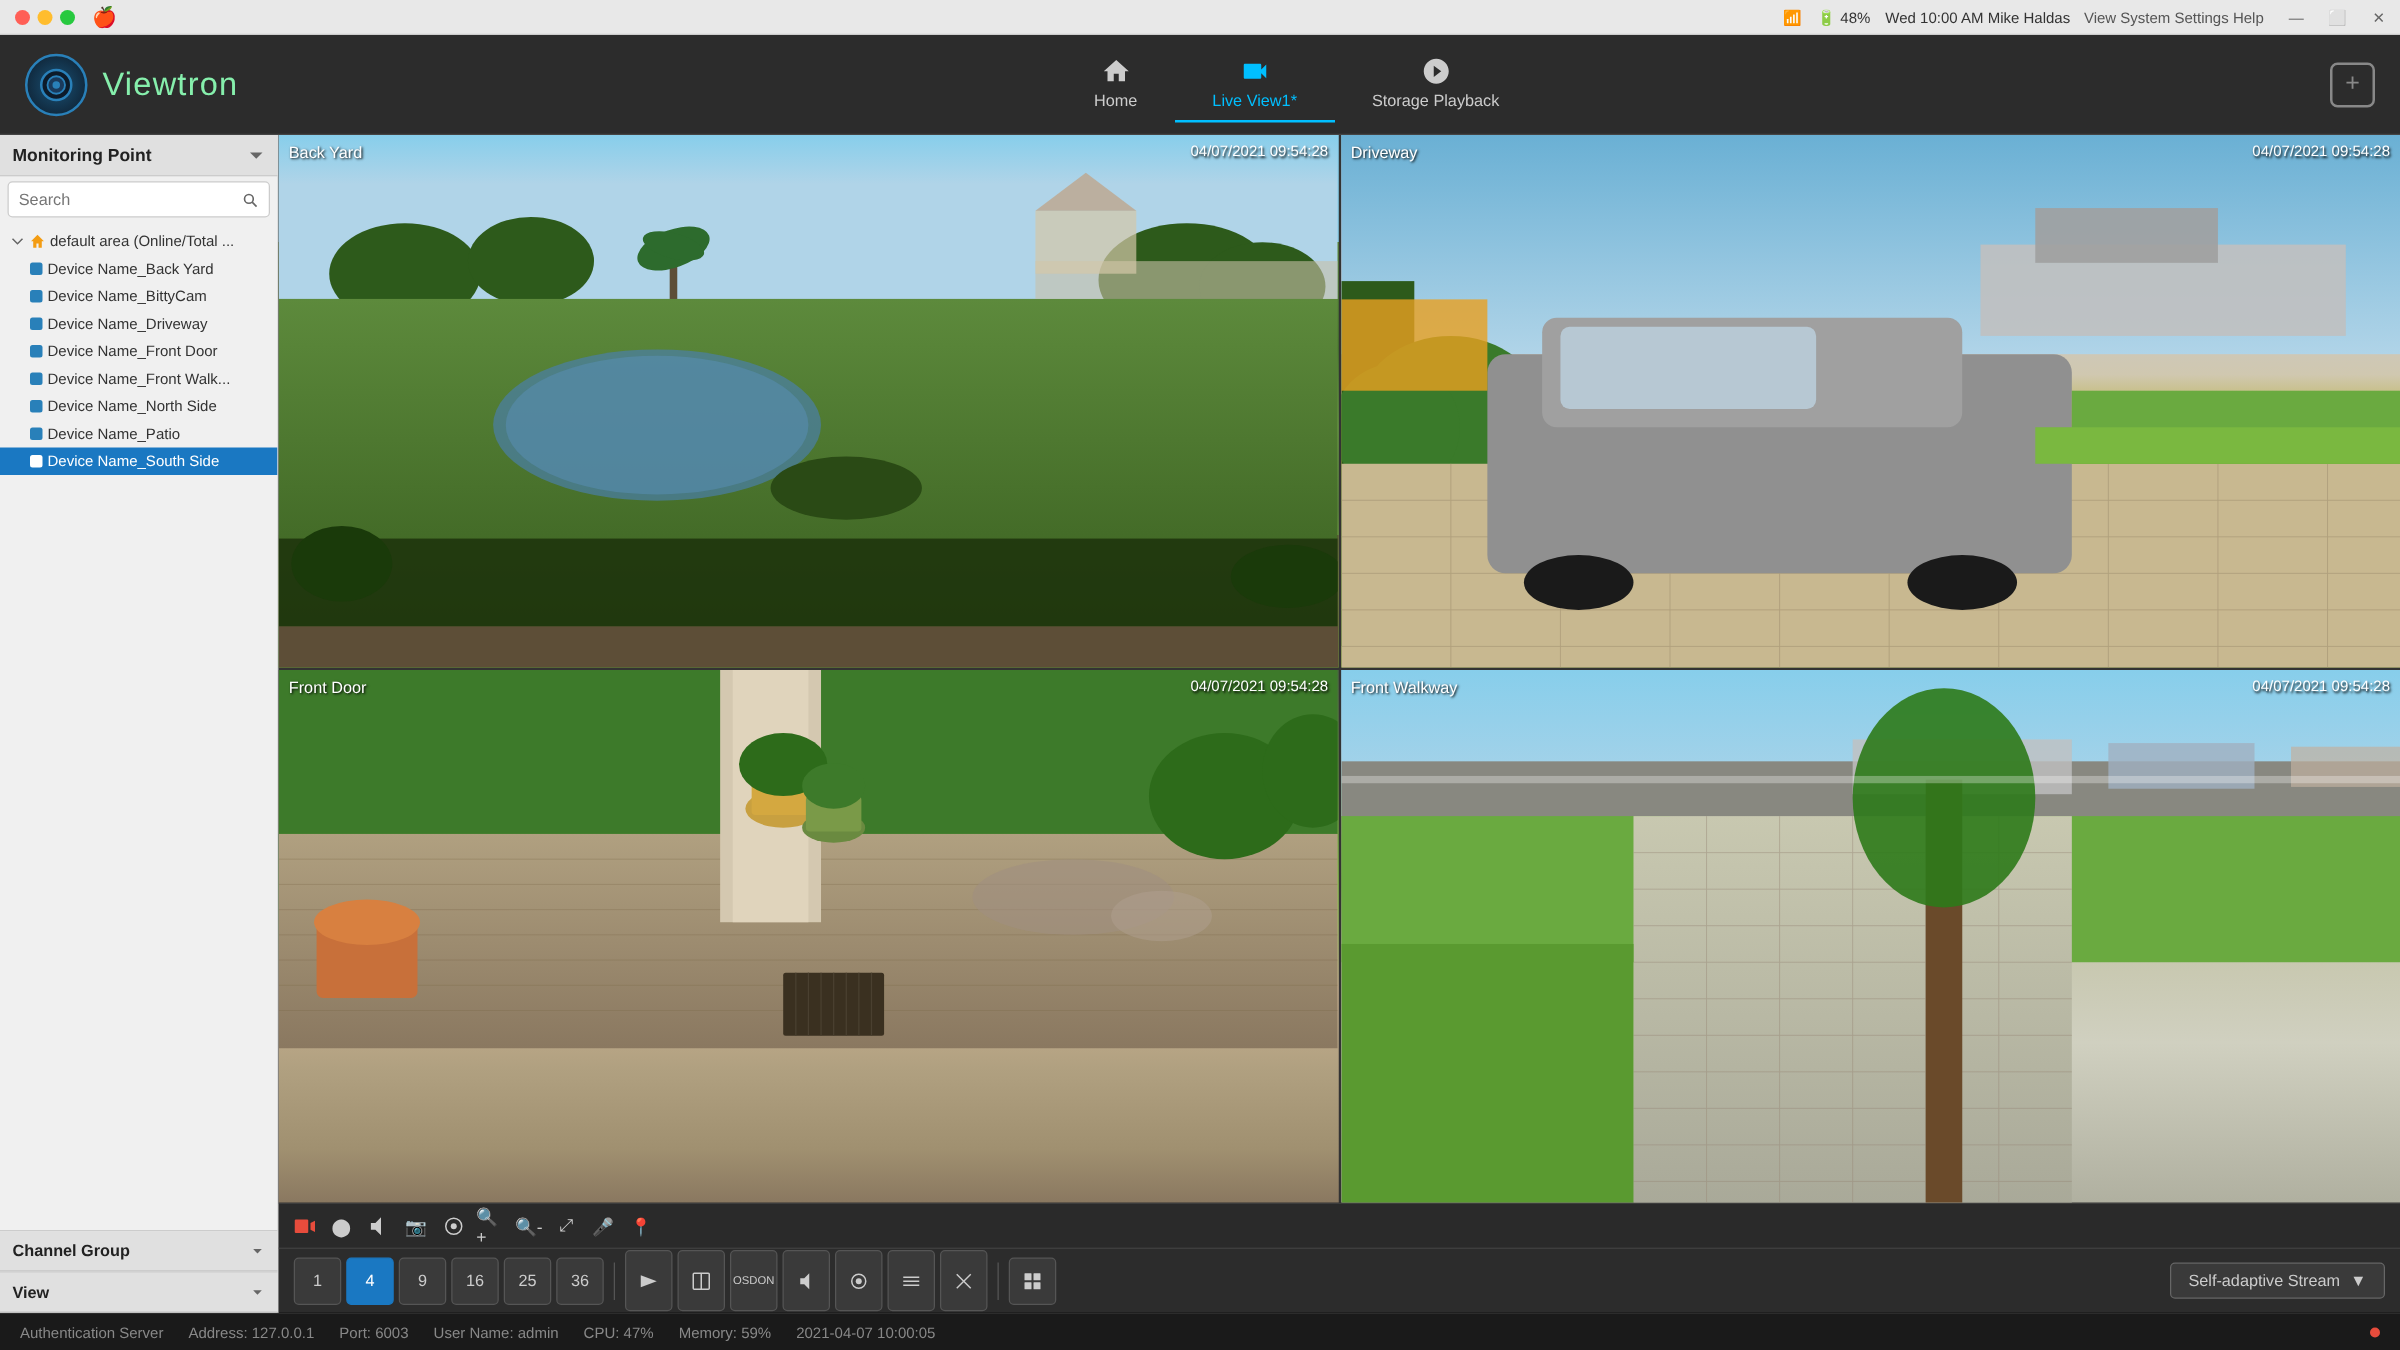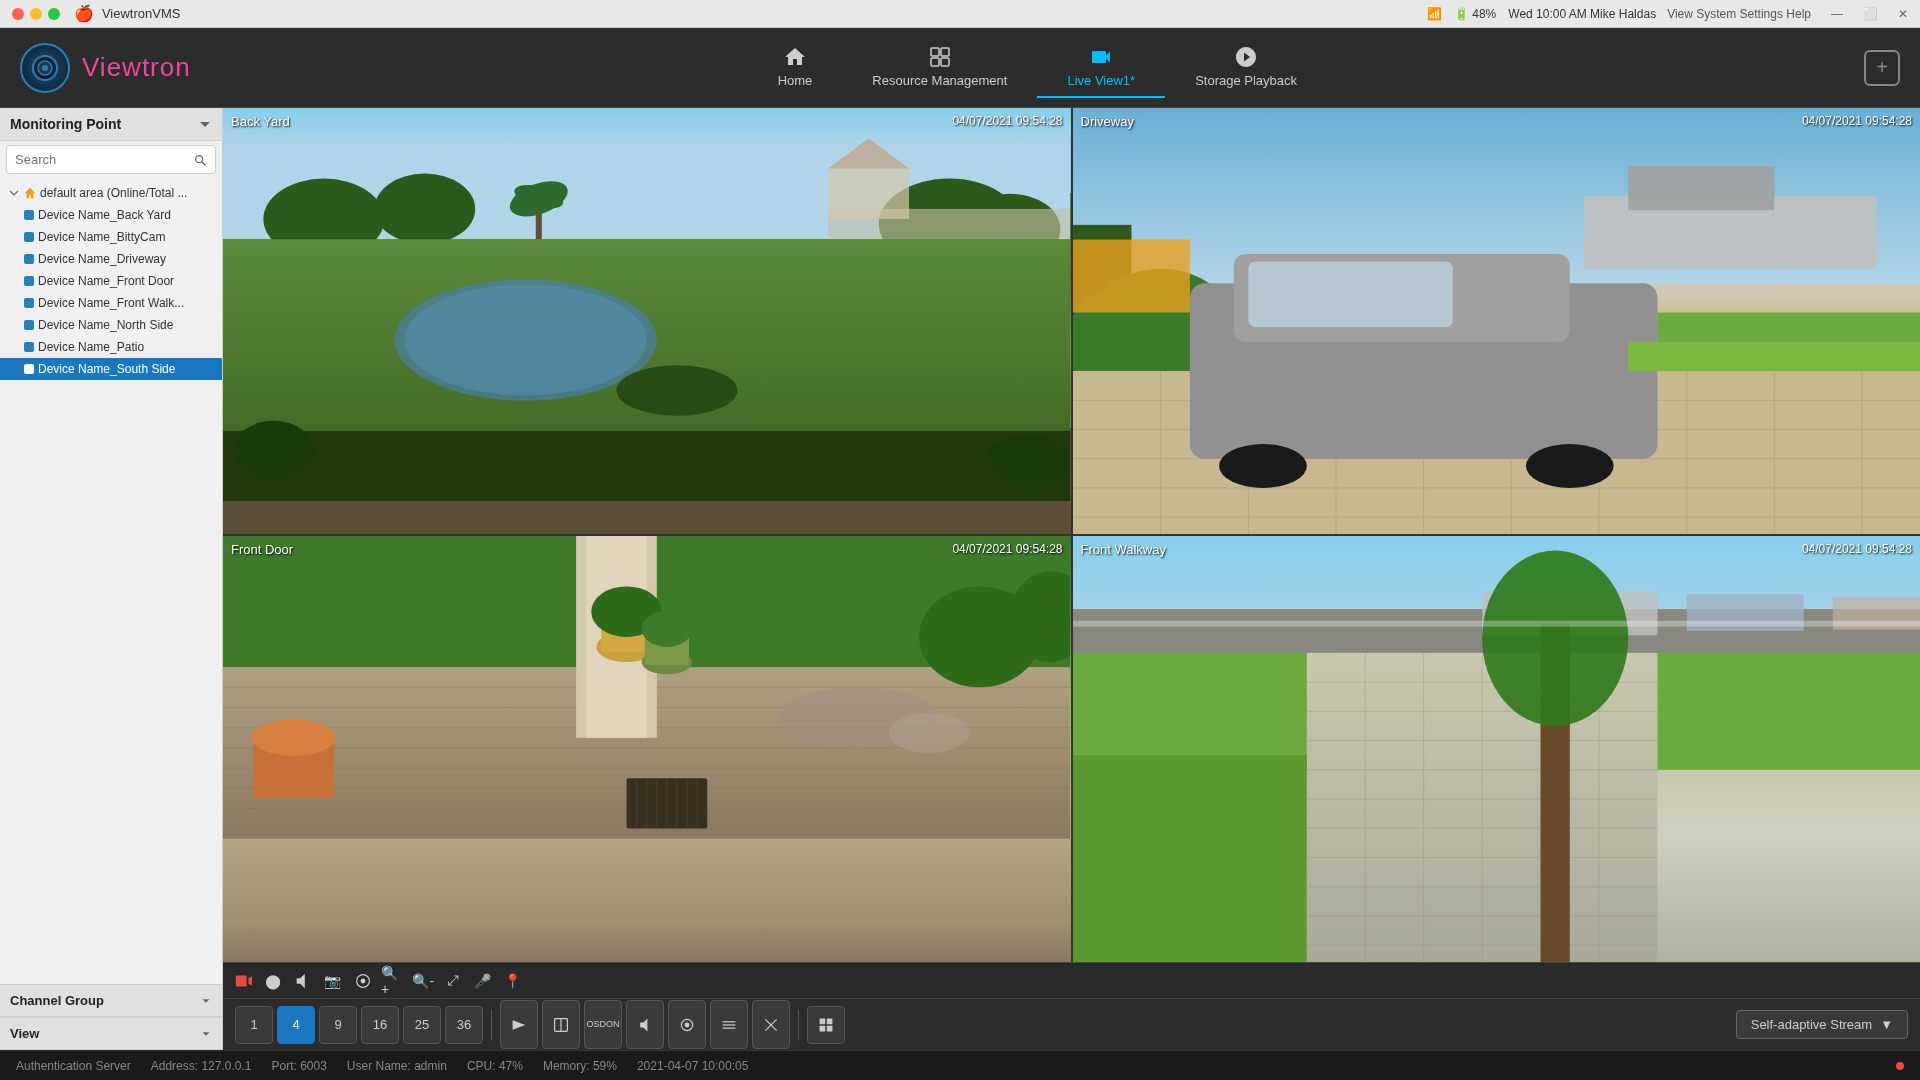--- a/index.html
+++ b/index.html
@@ -30,21 +30,21 @@
       height: 80px;
       background: #2c2c2c;
       display: flex;
       align-items: center;
       padding: 0 20px;
       border-bottom: 1px solid #444;
     }
     .logo-area { display: flex; align-items: center; gap: 12px; margin-right: 40px; }
     .logo-icon { width: 50px; height: 50px; background: radial-gradient(circle, #1a5276, #0d1b2a); border-radius: 50%; display: flex; align-items: center; justify-content: center; border: 2px solid #2980b9; }
     .logo-icon svg { width: 30px; height: 30px; }
-    .logo-text { font-size: 26px; font-weight: 300; color: #ec4899; letter-spacing: 1px; }
+    .logo-text { font-size: 26px; font-weight: 300; color: #86efac; letter-spacing: 1px; }
     .nav-items { display: flex; align-items: center; gap: 0; flex: 1; justify-content: center; }
     .nav-item { display: flex; flex-direction: column; align-items: center; gap: 4px; padding: 8px 30px; cursor: pointer; color: #ccc; font-size: 13px; border-bottom: 2px solid transparent; }
     .nav-item.active { color: #00bfff; border-bottom: 2px solid #00bfff; }
     .nav-item svg { width: 24px; height: 24px; }
     .nav-item-label { font-size: 13px; }
     .nav-add { width: 36px; height: 36px; border: 2px solid #888; border-radius: 6px; display: flex; align-items: center; justify-content: center; color: #888; cursor: pointer; font-size: 20px; margin-left: 20px; }
 
     
     .main-content { display: flex; height: calc(1080px - 28px - 80px - 30px); }
 
@@ -288,21 +288,20 @@
 </head>
 <body>
 
 <div class="mac-titlebar">
   <div class="mac-dots">
     <div class="mac-dot red"></div>
     <div class="mac-dot yellow"></div>
     <div class="mac-dot green"></div>
   </div>
   <span style="font-size:16px; margin-left:6px;">🍎</span>
-  <span class="mac-title">ViewtronVMS</span>
   <div class="mac-right">
 
     <span>📶</span>
     <span>🔋 48%</span>
     <span>Wed 10:00 AM   Mike Haldas</span>
   </div>
   <div class="mac-window-controls">
     <span style="font-size:12px;color:#555;">View System Settings Help</span>
     <span style="cursor:pointer;">—</span>
     <span style="cursor:pointer;">⬜</span>
@@ -324,29 +323,20 @@
 
   <div class="nav-items">
 
     <div class="nav-item">
       <svg viewBox="0 0 24 24" fill="currentColor">
         <path d="M10 20v-6h4v6h5v-8h3L12 3 2 12h3v8z"></path>
       </svg>
       <span class="nav-item-label">Home</span>
     </div>
 
-    <div class="nav-item">
-      <svg viewBox="0 0 24 24" fill="none" stroke="currentColor" stroke-width="1.5">
-        <rect x="3" y="3" width="8" height="8" rx="1"></rect>
-        <rect x="13" y="3" width="8" height="8" rx="1"></rect>
-        <rect x="3" y="13" width="8" height="8" rx="1"></rect>
-        <rect x="13" y="13" width="8" height="8" rx="1"></rect>
-      </svg>
-      <span class="nav-item-label">Resource Management</span>
-    </div>
 
     <div class="nav-item active">
       <svg viewBox="0 0 24 24" fill="currentColor">
         <path d="M17 10.5V7c0-.55-.45-1-1-1H4c-.55 0-1 .45-1 1v10c0 .55.45 1 1 1h12c.55 0 1-.45 1-1v-3.5l4 4v-11l-4 4z"></path>
       </svg>
       <span class="nav-item-label">Live View1*</span>
     </div>
 
     <div class="nav-item">
       <svg viewBox="0 0 24 24" fill="currentColor">

